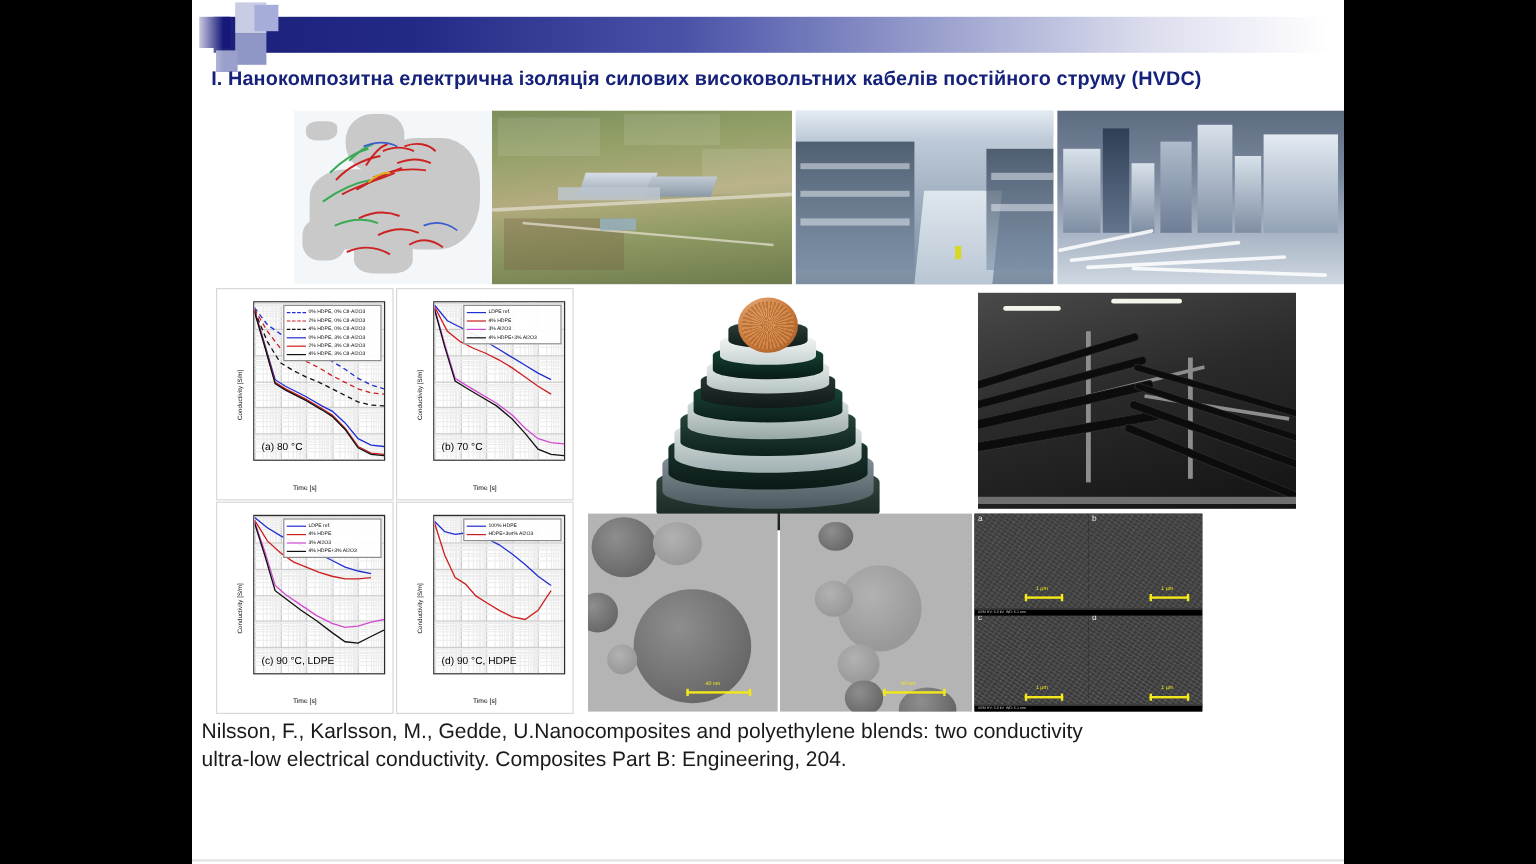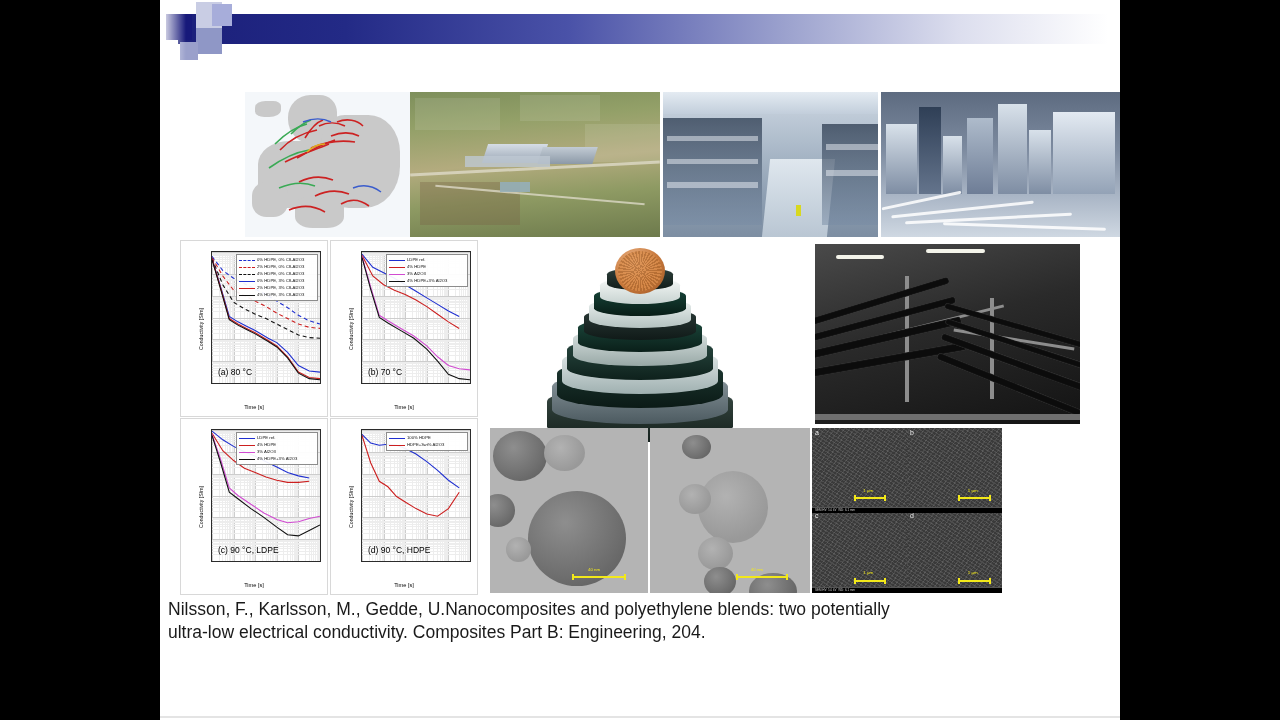--- a/index.html
+++ b/index.html
@@ -146,20 +146,21 @@
     <div class="hdr">
       <div class="hdr-bar"></div>
       <div class="sq sq1"></div>
       <div class="sq sq2"></div>
       <div class="sq sq3"></div>
       <div class="sq sq4"></div>
       <div class="sq sq5"></div>
       <div class="hdr-fadeL"></div>
     </div>
 
+    <div class="title">I. Нанокомпозитна електрична ізоляція силових високовольтних кабелів постійного струму (HVDC)</div>
 
     <div class="strip">
 
       <div class="ph ph-map">
         <div class="eu">
           <div class="eu-land" style="left:6%;top:6%;width:16%;height:11%;"></div>
           <div class="eu-land" style="left:26%;top:2%;width:30%;height:34%;border-radius:45% 35% 30% 50%;"></div>
           <div class="eu-land" style="left:8%;top:34%;width:54%;height:46%;border-radius:35% 45% 40% 30%;"></div>
           <div class="eu-land" style="left:46%;top:16%;width:48%;height:64%;border-radius:30% 40% 45% 35%;"></div>
           <div class="eu-land" style="left:4%;top:62%;width:22%;height:24%;border-radius:40%;"></div>
@@ -859,20 +860,20 @@
       </div>
       <div class="sem-strip" style="top:48%;">
           <span>SEM HV: 5.0 kV&nbsp;&nbsp;WD: 6.1 mm</span>
         </div>
       <div class="sem-strip" style="bottom:0;">
           <span>SEM HV: 5.0 kV&nbsp;&nbsp;WD: 6.1 mm</span>
         </div>
     </div>
 
     <div class="cap">
-      <div>Nilsson, F., Karlsson, M., Gedde, U.Nanocomposites and polyethylene blends: two potentially</div>
+      <div>Nilsson, F., Karlsson, M., Gedde, U.Nanocomposites and polyethylene blends: two conductivity</div>
       <div>ultra-low          electrical          conductivity.          Composites          Part          B:          Engineering,          204.</div>
     </div>
 
     <div class="foot-rule"></div>
 
   </div>
 </div>
 
 </body></html>

